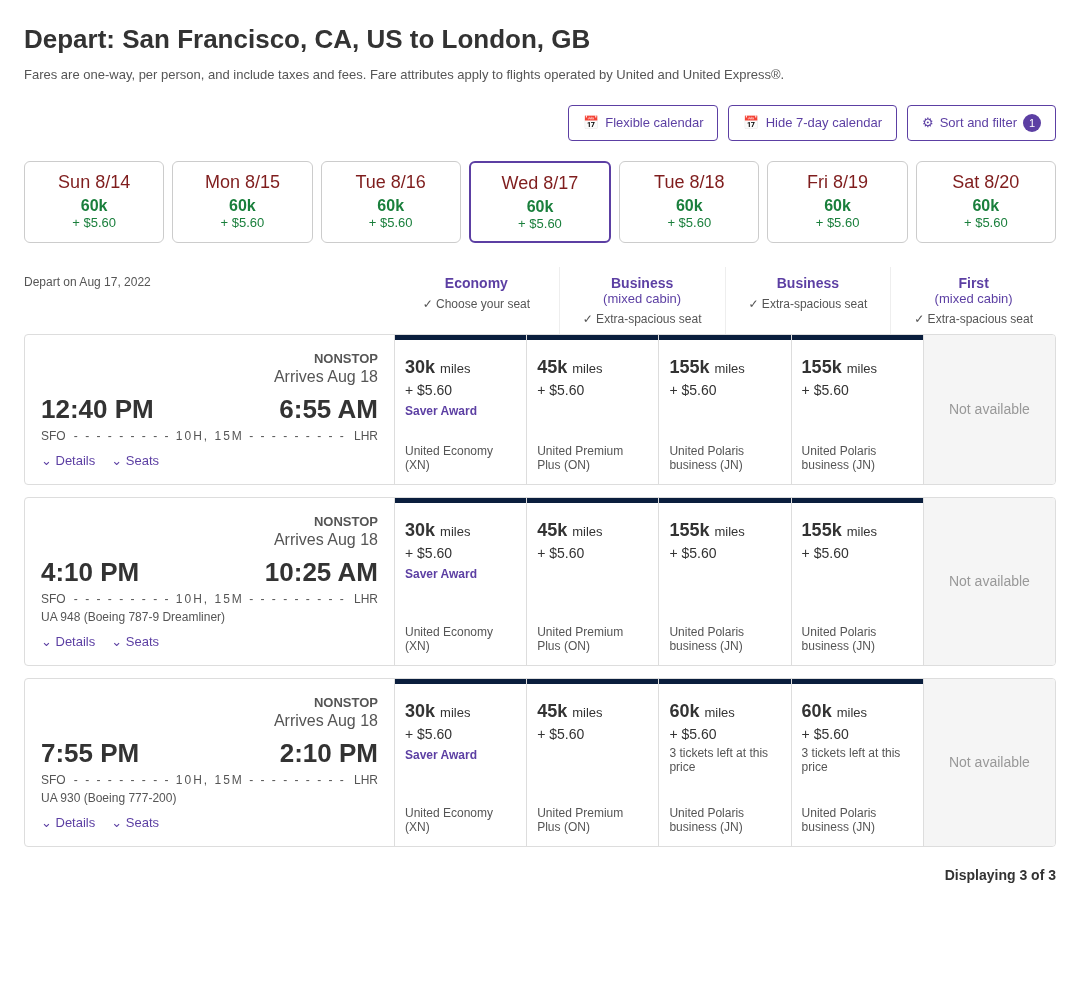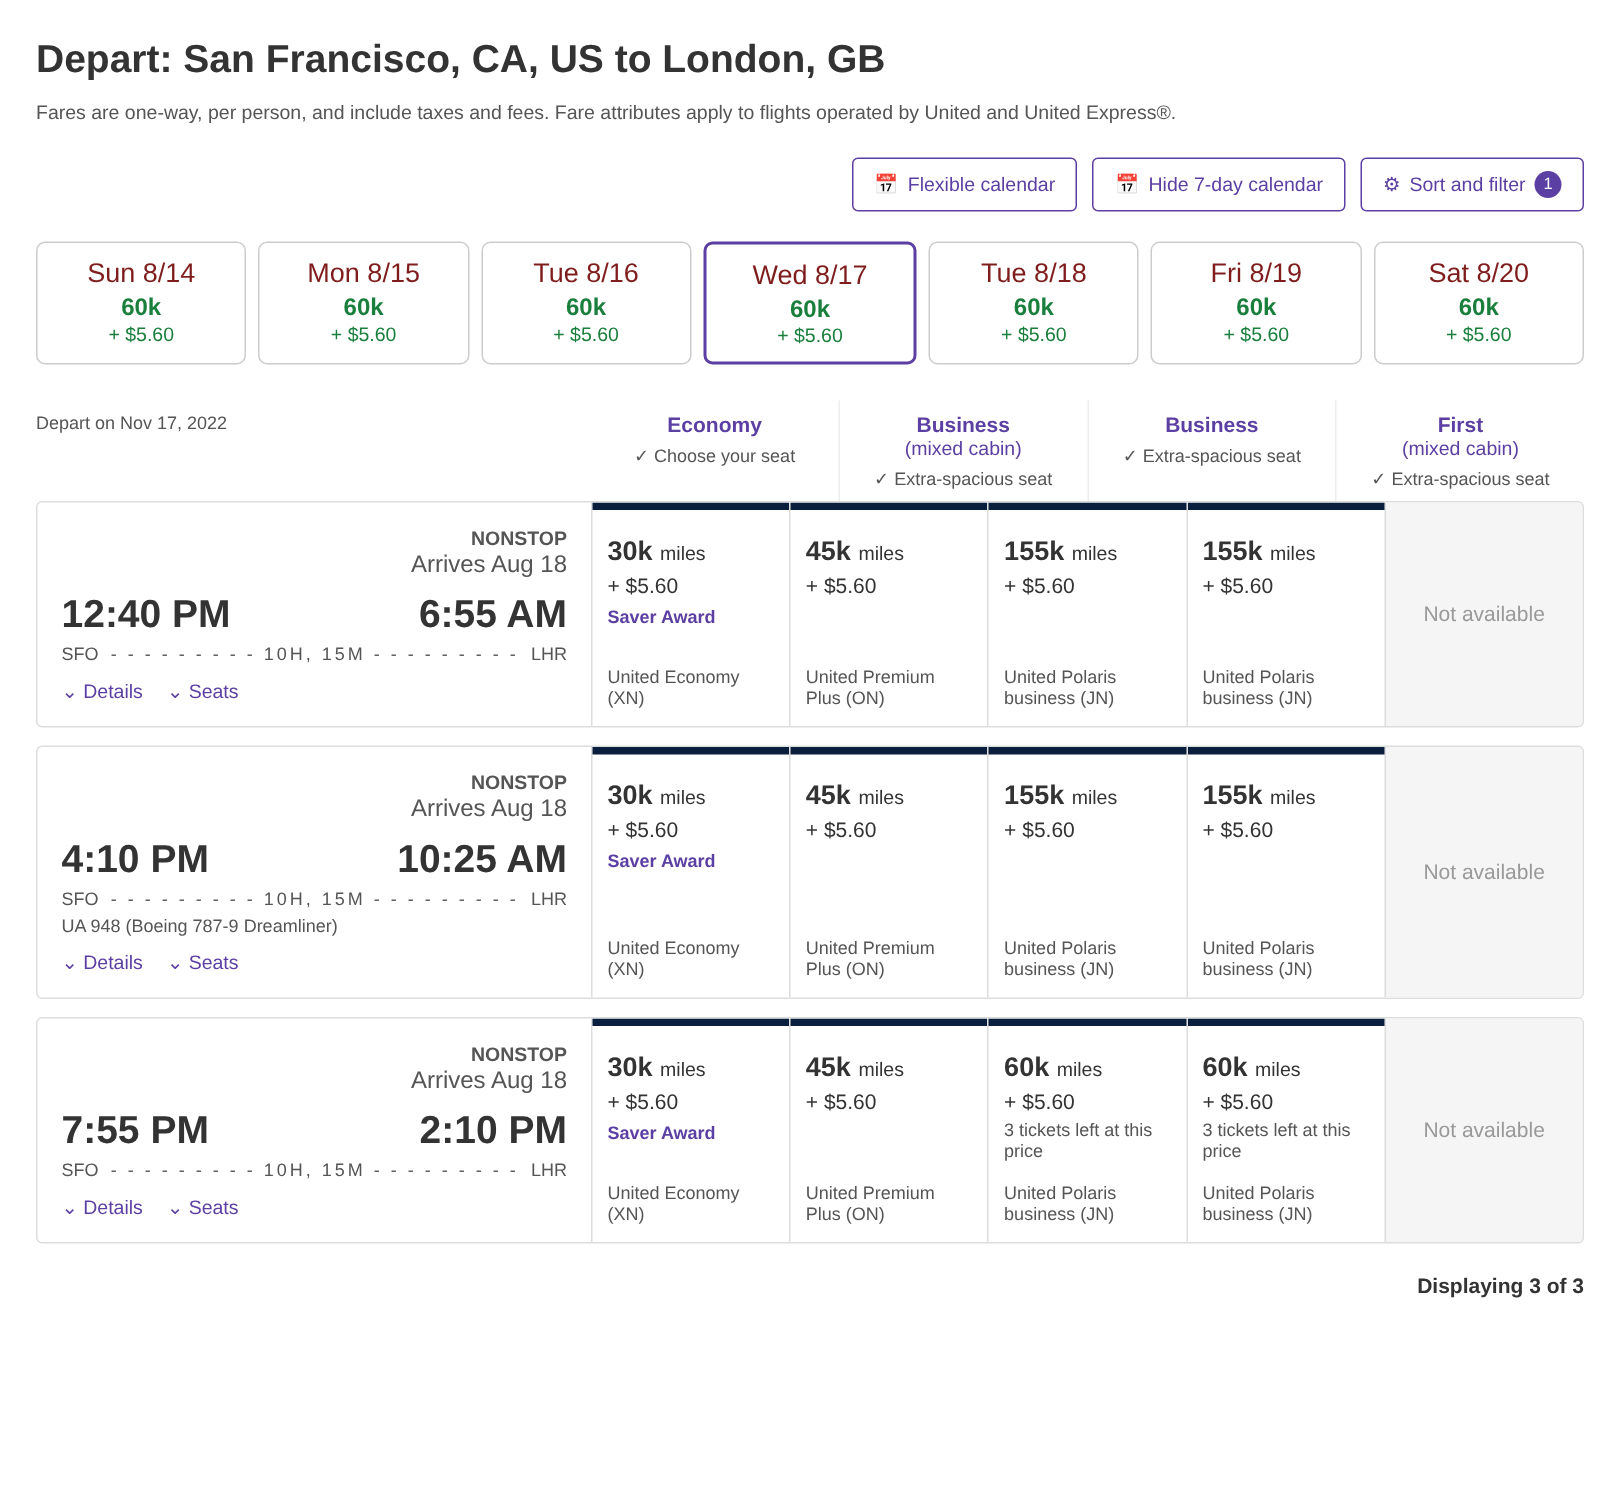--- a/index.html
+++ b/index.html
@@ -118,21 +118,21 @@
   </div>
     <div class="cal-cell">
     <div class="date-label">Sat 8/20</div>
     <div class="miles">60k</div>
     <div class="fee">+ $5.60</div>
   </div>
   </div>
 
 <div style="display:flex; margin-bottom: 0;">
   <div class="col-flight-info" style="padding: 8px 0;">
-    <div style="font-size:12px; color:#555;">Depart on Nov 17, 2022</div>
+    <div style="font-size:12px; color:#555;">Depart on Aug 17, 2022</div>
   </div>
   <div id="class-headers" style="display:flex; flex:1;">
       <div style="flex: 1 1 0%; padding: 8px 10px; text-align: center; border-right: 1px solid rgb(238, 238, 238);"><a href="#" style="color:#5c3fa3; text-decoration:none; font-size:14px; font-weight:bold;">Economy</a><div style="font-size:12px; color:#555; margin-top:6px; display:flex; align-items:center; gap:4px; justify-content:center;">✓ Choose your seat</div></div>
       <div style="flex: 1 1 0%; padding: 8px 10px; text-align: center; border-right: 1px solid rgb(238, 238, 238);"><a href="#" style="color:#5c3fa3; text-decoration:none; font-size:14px; font-weight:bold;">Business</a><a href="#" style="color:#5c3fa3; text-decoration:none; font-size:13px; display:block;">(mixed cabin)</a><div style="font-size:12px; color:#555; margin-top:6px; display:flex; align-items:center; gap:4px; justify-content:center;">✓ Extra-spacious seat</div></div>
       <div style="flex: 1 1 0%; padding: 8px 10px; text-align: center; border-right: 1px solid rgb(238, 238, 238);"><a href="#" style="color:#5c3fa3; text-decoration:none; font-size:14px; font-weight:bold;">Business</a><div style="font-size:12px; color:#555; margin-top:6px; display:flex; align-items:center; gap:4px; justify-content:center;">✓ Extra-spacious seat</div></div>
       <div style="flex: 1 1 0%; padding: 8px 10px; text-align: center; border-right: none;"><a href="#" style="color:#5c3fa3; text-decoration:none; font-size:14px; font-weight:bold;">First</a><a href="#" style="color:#5c3fa3; text-decoration:none; font-size:13px; display:block;">(mixed cabin)</a><div style="font-size:12px; color:#555; margin-top:6px; display:flex; align-items:center; gap:4px; justify-content:center;">✓ Extra-spacious seat</div></div>
     </div>
 </div>
 
 <div id="flights-container">
@@ -242,20 +242,21 @@
     <div class="arrives-label">Arrives Aug 18</div>
     <div class="times-row">
       <span class="depart-time">7:55 PM</span>
       <span class="arrive-time">2:10 PM</span>
     </div>
     <div class="route-row">
       <span>SFO</span>
       <span class="route-dashes">- - - - - - - - - 10H, 15M - - - - - - - - -</span>
       <span>LHR</span>
     </div>
+    <div class="aircraft-info">UA 930 (Boeing 777-200)</div>
     <div class="links-row">
       <a class="expand-link" href="#">⌄ Details</a>
       <a class="expand-link" href="#">⌄ Seats</a>
     </div>
   </div>
         <div class="fare-cell">
           <div class="fare-header-bar"></div>
           <div class="fare-miles"><b>30k</b> <span>miles</span></div>
           <div class="fare-fee">+ $5.60</div>
           <div class="fare-saver">Saver Award</div>

